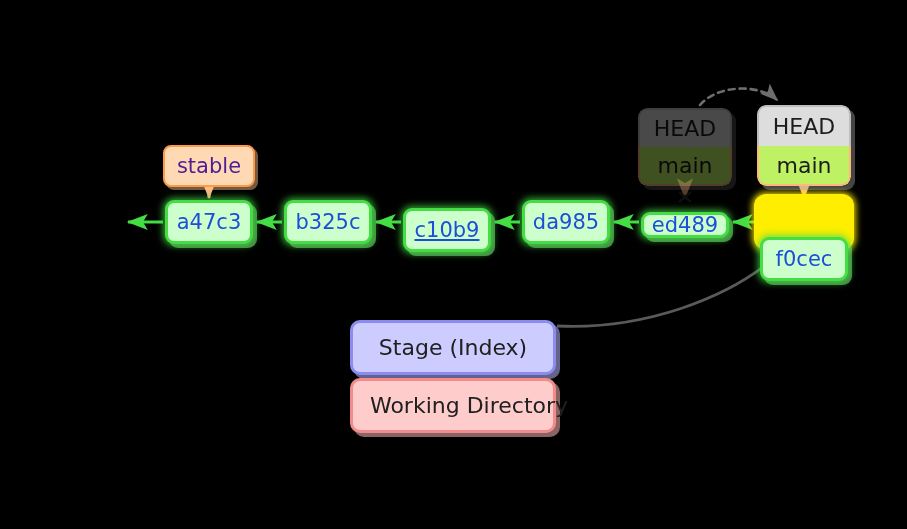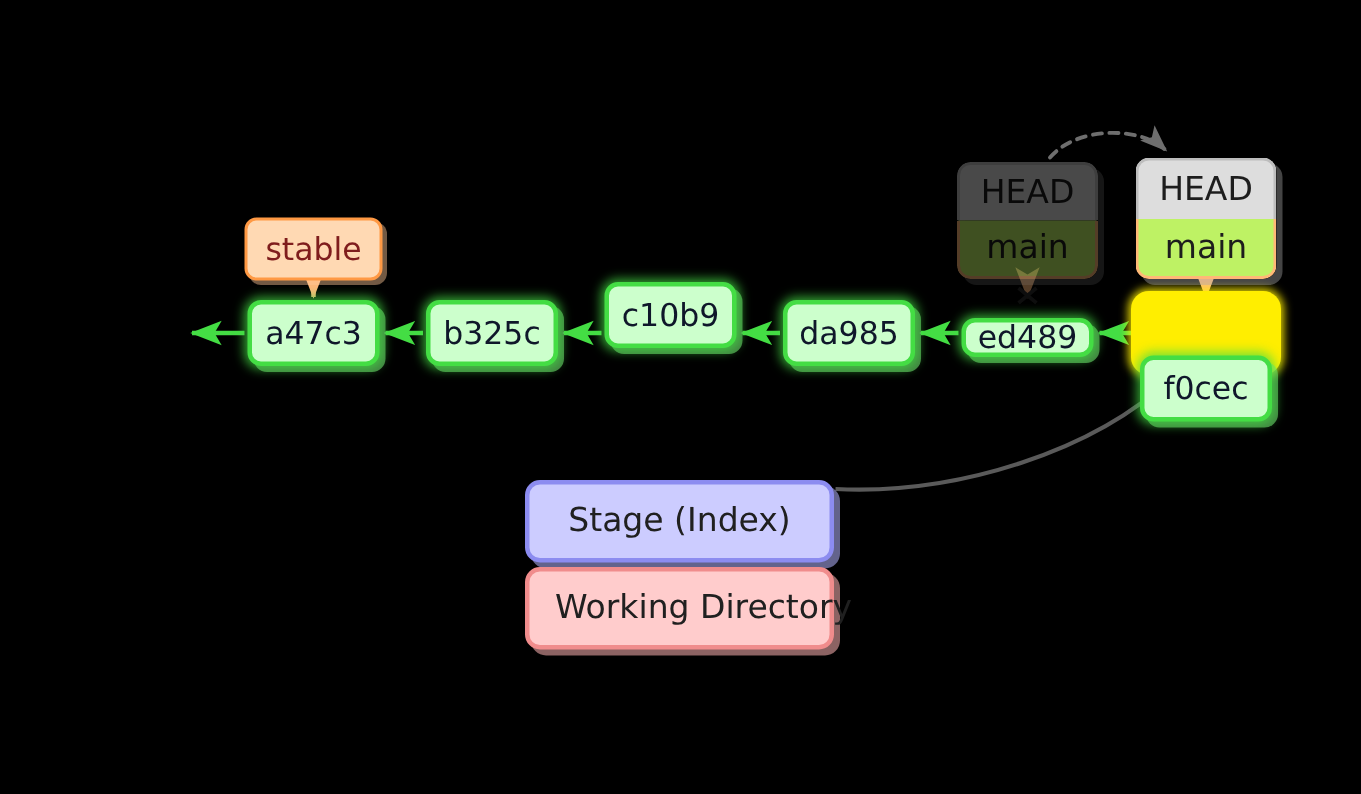--- a/index.html
+++ b/index.html
@@ -28,40 +28,40 @@
     white-space: nowrap;
     user-select: none;
   }
 
   
   .commit {
     background: #ccffcc;
     border: 3px solid #44dd44;
     border-radius: 9px;
     font-size: 21px;
-    color: #0f172a;
+    color: #1d4ed8;
     box-shadow: 0 0 7px 2px rgba(68,221,68,0.75),
                 4px 4px 0 0 rgba(120,235,120,0.55);
   }
 
   
   .halo {
     position: absolute;
     border-radius: 12px;
     background: #ffee00;
     box-shadow: 0 0 6px 2px rgba(255,238,0,0.85);
   }
 
   
   .branch {
     background: #ffd9b3;
     border: 2px solid #ff9944;
     border-radius: 8px;
     font-size: 21px;
-    color: #7f1d1d;
+    color: #4c1d95;
     box-shadow: 3px 3px 0 0 rgba(255,200,150,0.45);
     text-align: right;
   }
 
   
   .headstack {
     position: absolute;
     box-sizing: border-box;
     border-radius: 9px;
     overflow: hidden;
@@ -158,21 +158,21 @@
   </svg>
 
   <div class="halo" style="left:754px; top:194px; width:100px; height:56px;"></div>
 
   <div class="node commit" style="left:165px; top:200px; width:88px; height:44px;">
     <span>a47c3</span>
   </div>
   <div class="node commit" style="left:284px; top:200px; width:88px; height:44px;">
     <span>b325c</span>
   </div>
-  <div class="node commit" style="left:403px; top:188px; width:88px; height:44px;">
+  <div class="node commit" style="left:403px; top:208px; width:88px; height:44px;text-decoration:underline;">
     <span>c10b9</span>
   </div>
   <div class="node commit" style="left:522px; top:200px; width:88px; height:44px;">
     <span>da985</span>
   </div>
   <div class="node commit" style="left:641px; top:200px; width:88px; height:26px;margin-top:12px;">
     <span>ed489</span>
   </div>
   <div class="node commit" style="left:760px; top:200px; width:88px; height:44px;margin-top:37px;">
     <span>f0cec</span>

